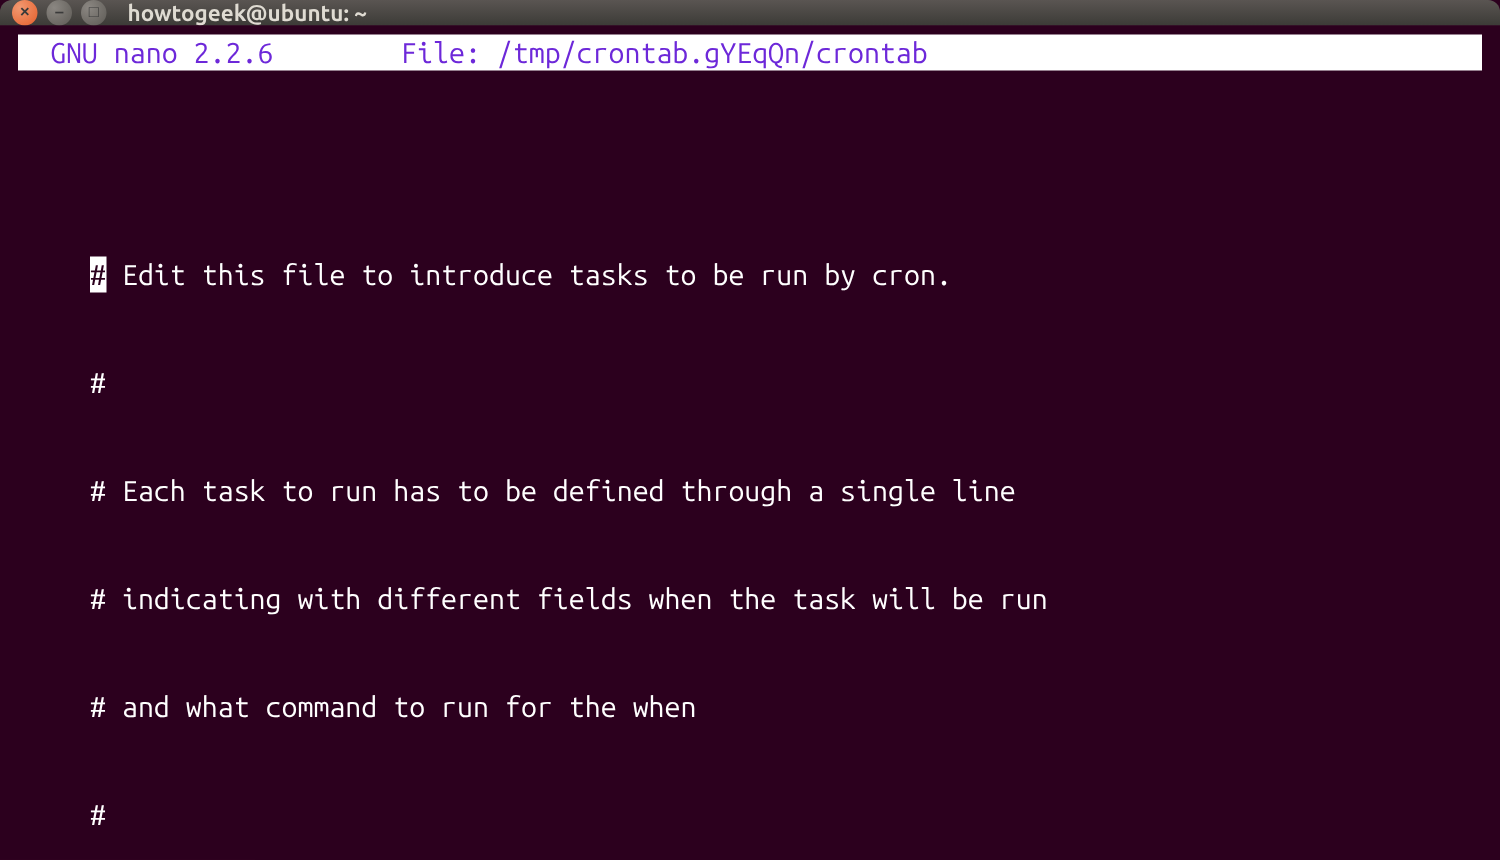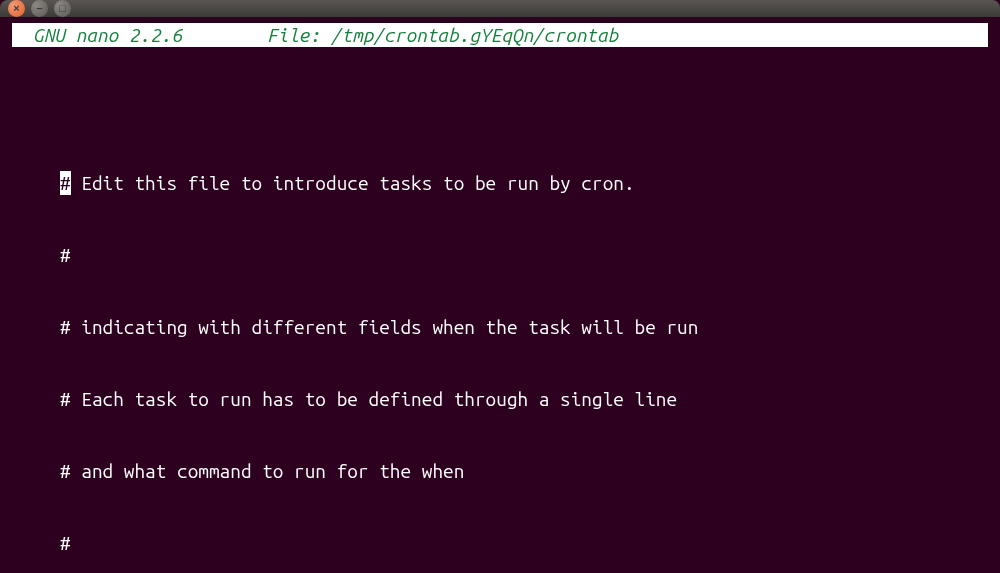--- a/index.html
+++ b/index.html
@@ -60,24 +60,23 @@
     color: #ffffff;
     font-size: 19px;
     line-height: 24px;
     white-space: pre;
     display: flex;
     flex-direction: column;
   }
   .header-line { display: block; }
   .pad-header {
     background: #ffffff;
-    color: #15803d;
+    color: #6d28d9;
     display: inline-block;
     width: 100%;
-    font-style: italic;
   }
   .content {
     flex: 1;
     margin-top: 4px;
   }
   .content-line { display: block; height: 24px; padding-left: 48px; }
   .hash-cursor {
     background: #ffffff;
     color: #2c001e;
     display: inline-block;
@@ -86,32 +85,33 @@
 </head>
 <body>
 
 <div class="window">
   <div class="titlebar">
     <div class="window-controls">
       <div class="ctl ctl-close">×</div>
       <div class="ctl ctl-min">–</div>
       <div class="ctl ctl-max">□</div>
     </div>
+    <div class="titlebar-title">howtogeek@ubuntu: ~</div>
   </div>
 
   <div class="terminal">
 
     <span class="pad-header header-line">  GNU nano 2.2.6        File: /tmp/crontab.gYEqQn/crontab                     </span>
 
     <div class="content">
       <span class="content-line"></span>
       <span class="content-line"><span class="hash-cursor">#</span><span> Edit this file to introduce tasks to be run by cron.</span></span>
       <span class="content-line">#</span>
+      <span class="content-line"># Each task to run has to be defined through a single line</span>
       <span class="content-line"># indicating with different fields when the task will be run</span>
-      <span class="content-line"># Each task to run has to be defined through a single line</span>
       <span class="content-line"># and what command to run for the when</span>
       <span class="content-line">#</span>
       
       
       
       
       
       
       
     </div>

